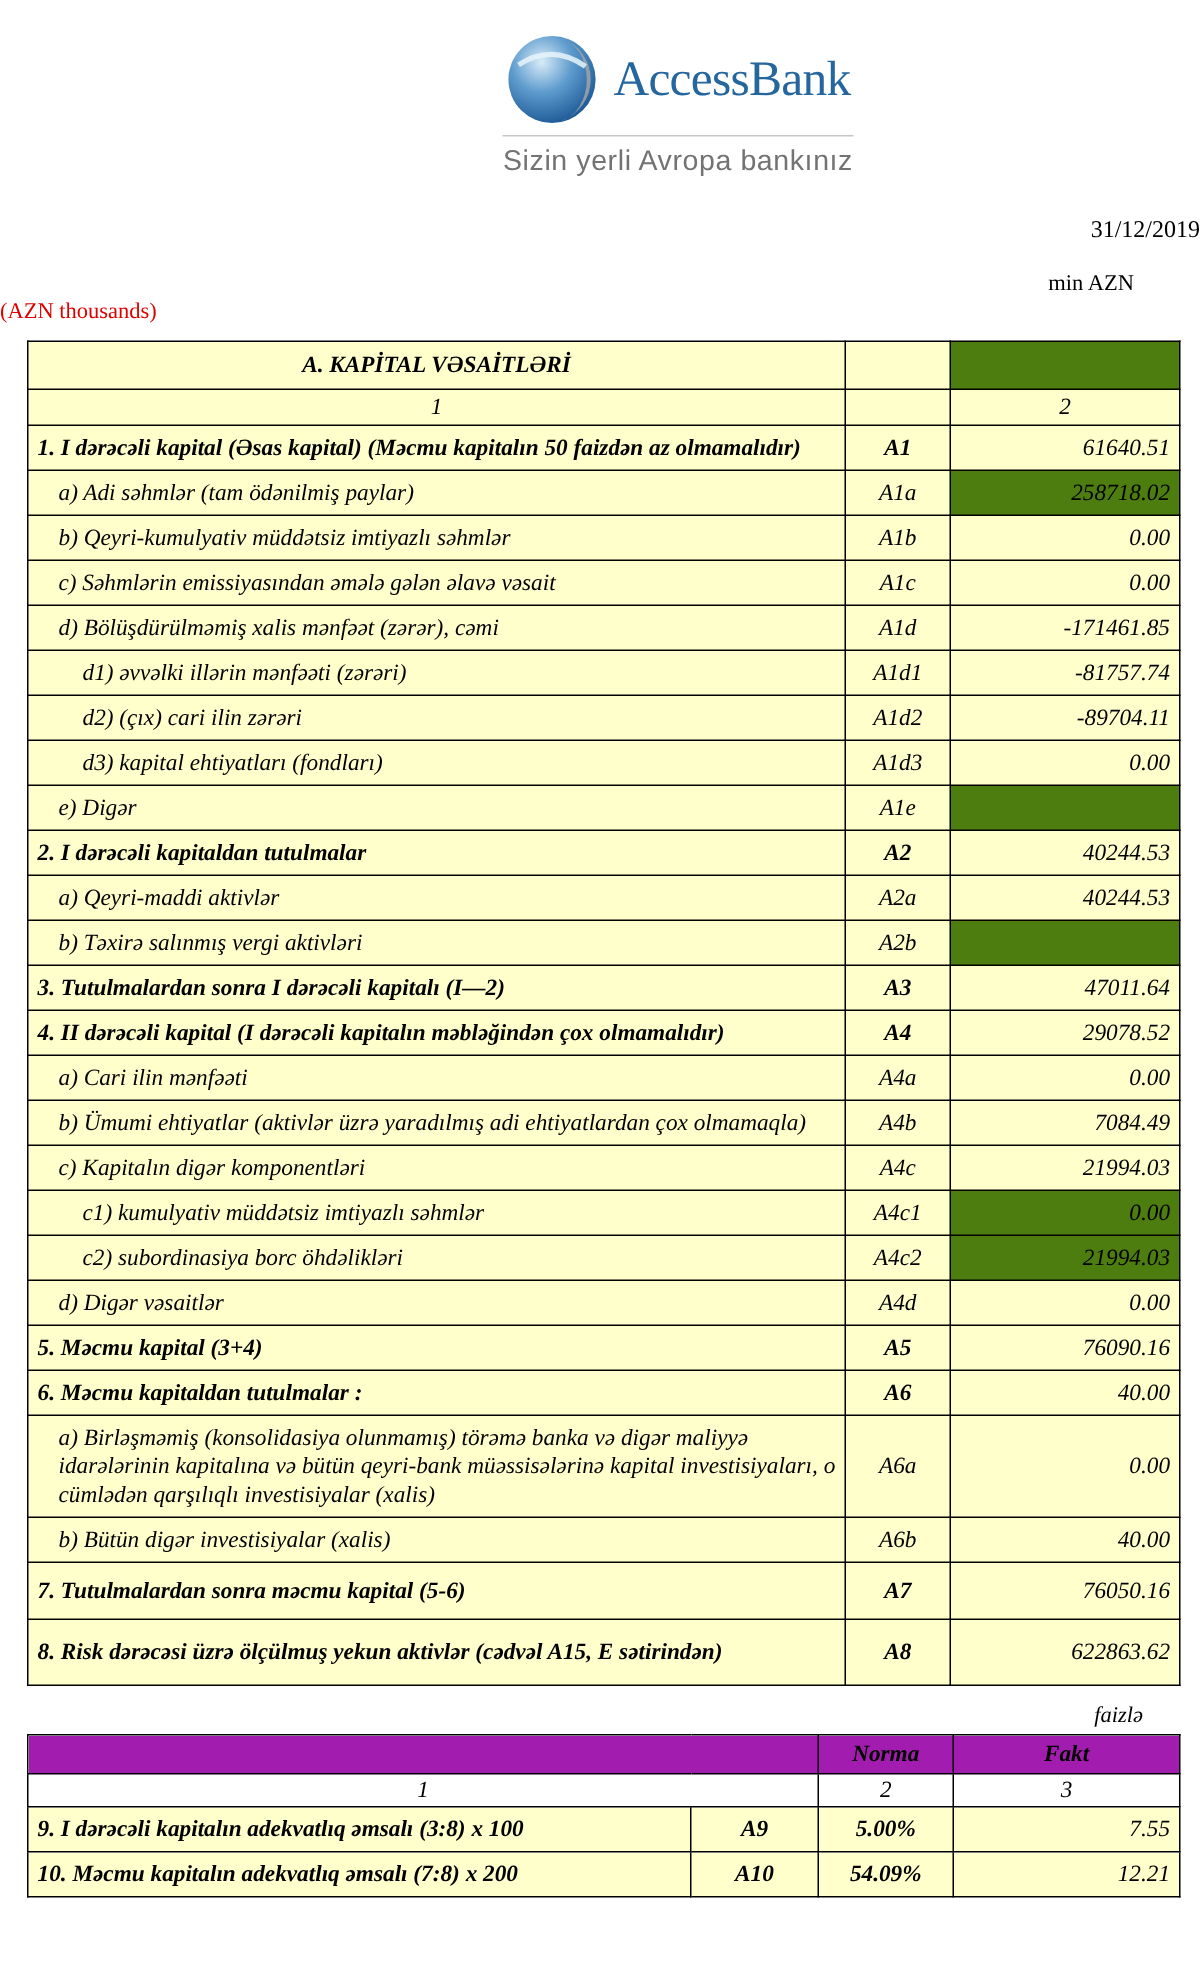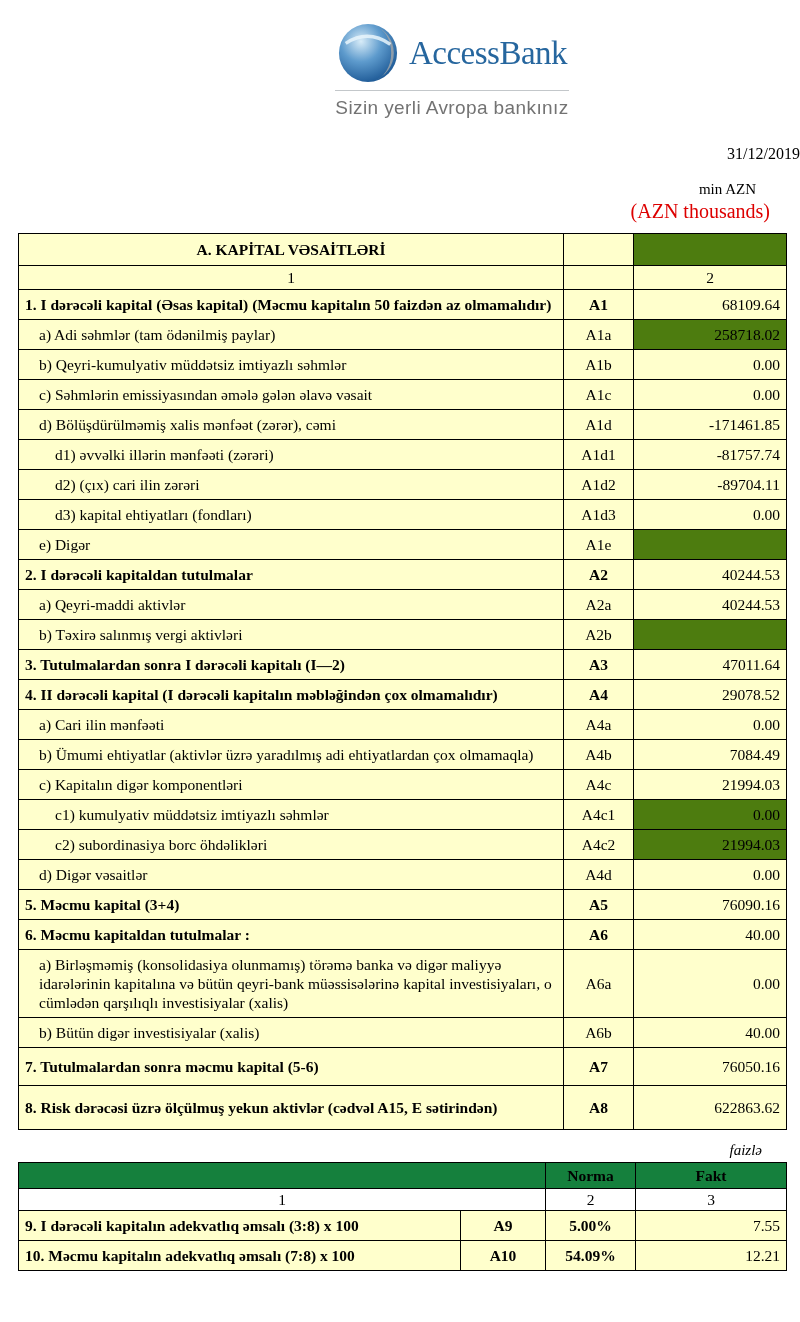--- a/index.html
+++ b/index.html
@@ -27,25 +27,25 @@
   .tagline-wrap { border-top: 1px solid #c3c7ca; margin-top: 6px; padding-top: 6px; text-align: center; }
   .tagline {
     font-family: "Liberation Sans", sans-serif;
     font-size: 19px;
     color: #737373;
     letter-spacing: 0.4px;
   }
   .date { text-align: right; padding-left: 140px; margin-top: 26px; font-size: 16px; }
   .units { margin-top: 18px; }
   .unit-az { text-align: right; padding-right: 44px; font-size: 15px; }
-  .unit-en { text-align: right; padding-right: 30px; font-size: 20px; color: #dd0000; margin-top: 2px; }
+  .unit-en { padding-right: 30px; font-size: 15px; color: #dd0000; margin-top: 2px; }
 
   
   table { border-collapse: collapse; table-layout: fixed; }
-  .t1, .t2 { margin: 16px 14px 0 18px; width: 768px; }
+  .t1, .t2 { margin: 16px 14px 0 18px; width: 768px; font-style: italic; }
   .t1 { margin-top: 10px; }
   td { border: 1px solid #000; overflow: hidden; vertical-align: middle; }
 
   .t1 td, .t2 td { background: #FFFFCC; padding: 5px 4px; font-size: 15.5px; line-height: 19px; }
   td.white { background: #4d7c0f; }
   .b { font-weight: bold; }
   .c { text-align: center; }
 
   .t1 .lbl { padding-left: 6px; text-align: left; }
   .t1 .ind1 { padding-left: 20px; }
@@ -58,21 +58,21 @@
   #t1-body tr:last-child td { padding-top: 12px; padding-bottom: 12px; }
 
   .pct-note {
     text-align: right;
     padding-right: 38px;
     margin-top: 12px;
     font-style: italic;
     font-size: 15px;
   }
   .t2 { margin-top: 3px; }
-  .t2 .head-row td { background: #15803d; padding-top: 3px; padding-bottom: 3px; }
+  .t2 .head-row td { background: #a21caf; padding-top: 3px; padding-bottom: 3px; }
   .t2 .nums-row td { background: #ffffff; padding-top: 1px; padding-bottom: 1px; }
   .t2 .lbl { padding-left: 6px; text-align: left; }
   .t2 .code { text-align: center; }
   .t2 .norma { text-align: center; }
   .t2 .fakt { text-align: right; padding-right: 6px; }
 </style>
 </head>
 <body>
 
 <div class="header">
@@ -120,21 +120,21 @@
     <tr class="nums-row">
       <td class="c">1</td>
       <td></td>
       <td class="c">2</td>
     </tr>
   </tbody>
   <tbody id="t1-body">
       <tr>
         <td class="lbl ind0 b">1. I dərəcəli kapital (Əsas kapital) (Məcmu kapitalın 50 faizdən  az olmamalıdır)</td>
         <td class="code b">A1</td>
-        <td class="val">68109.64</td>
+        <td class="val">61640.51</td>
       </tr>
       <tr>
         <td class="lbl ind1">a) Adi səhmlər (tam ödənilmiş paylar)</td>
         <td class="code">A1a</td>
         <td class="val white">258718.02</td>
       </tr>
       <tr>
         <td class="lbl ind1">b) Qeyri-kumulyativ müddətsiz imtiyazlı səhmlər</td>
         <td class="code">A1b</td>
         <td class="val">0.00</td>
@@ -279,19 +279,19 @@
     </tr>
   </tbody>
   <tbody id="t2-body">
       <tr>
         <td class="lbl b">9. I dərəcəli  kapitalın  adekvatlıq əmsalı (3:8) x 100</td>
         <td class="code b">A9</td>
         <td class="norma b">5.00%</td>
         <td class="fakt">7.55</td>
       </tr>
       <tr>
-        <td class="lbl b">10. Məcmu kapitalın  adekvatlıq  əmsalı (7:8) x 100</td>
+        <td class="lbl b">10. Məcmu kapitalın  adekvatlıq  əmsalı (7:8) x 200</td>
         <td class="code b">A10</td>
         <td class="norma b">54.09%</td>
         <td class="fakt">12.21</td>
       </tr>
     </tbody>
 </table>
 
 </body></html>

